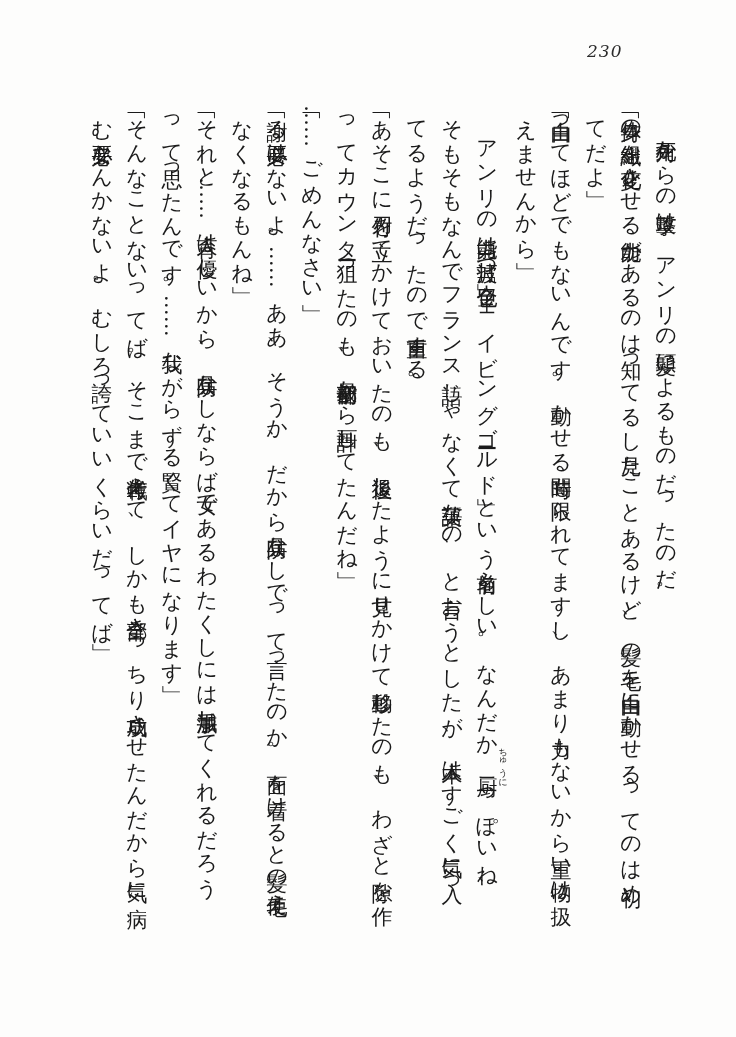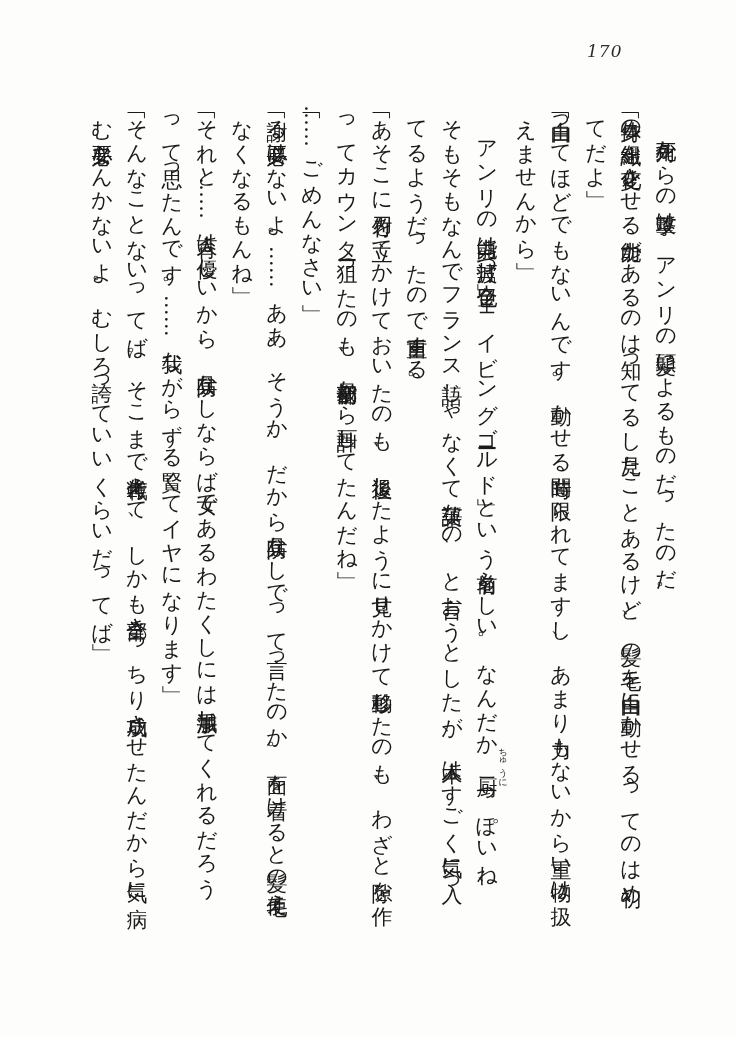--- a/index.html
+++ b/index.html
@@ -52,21 +52,21 @@
     font-size: 9px;
     line-height: 1;
     letter-spacing: 0;
     color: #1a1a1a;
   }
 </style>
 </head>
 <body>
 
 <div class="book-page">
-  <div class="folio">170</div>
+  <div class="folio">230</div>
   <div class="text-block">
       <p class="para narrative">死角からの攻撃は、アンリの頭髪によるものだったのだ。</p>
       <p class="para">「身体の組織を変化させる能力があるのは知ってるし見たことあるけど、髪の毛を自由に動かせるってのは初めてだよ」</p>
       <p class="para">「自由ってほどでもないんです。動かせる時間も限られてますし、あまり力もないから重い物は扱えませんから」</p>
       <p class="para narrative"><span>アンリの能力は「波打つ金色」「ウェイビングゴールド」という名前らしい。なんだか</span><ruby><span>厨二</span><rt>ちゅうに</rt></ruby><span>っぽいね、そもそもなんでフランス語じゃなくて英語なの、と言おうとしたが、本人はすごく気に入ってるようだったので自重する。</span></p>
       <p class="para">「あそこに竹刀を立てかけておいたのも、後退したように見せかけて移動したのも、わざと隙を作ってカウンター狙ったのも、全部最初から計画してたんだね」</p>
       <p class="para">「……ごめんなさい」</p>
       <p class="para">「謝る必要はないよ。……ああ、そうか、だから防具なしでって言ったのか。面を着けると髪の毛使えなくなるもんね」</p>
       <p class="para">「それと……育人は優しいから、防具なしならば女であるわたくしには手加減してくれるだろうって思ったんです。……我ながらずる賢くてイヤになります」</p>
       <p class="para">「そんなことないってば。そこまで作戦考えて、しかも全部きっちり成功させたんだから気に病む必要なんかないよ。むしろ誇っていいくらいだってば」</p>

